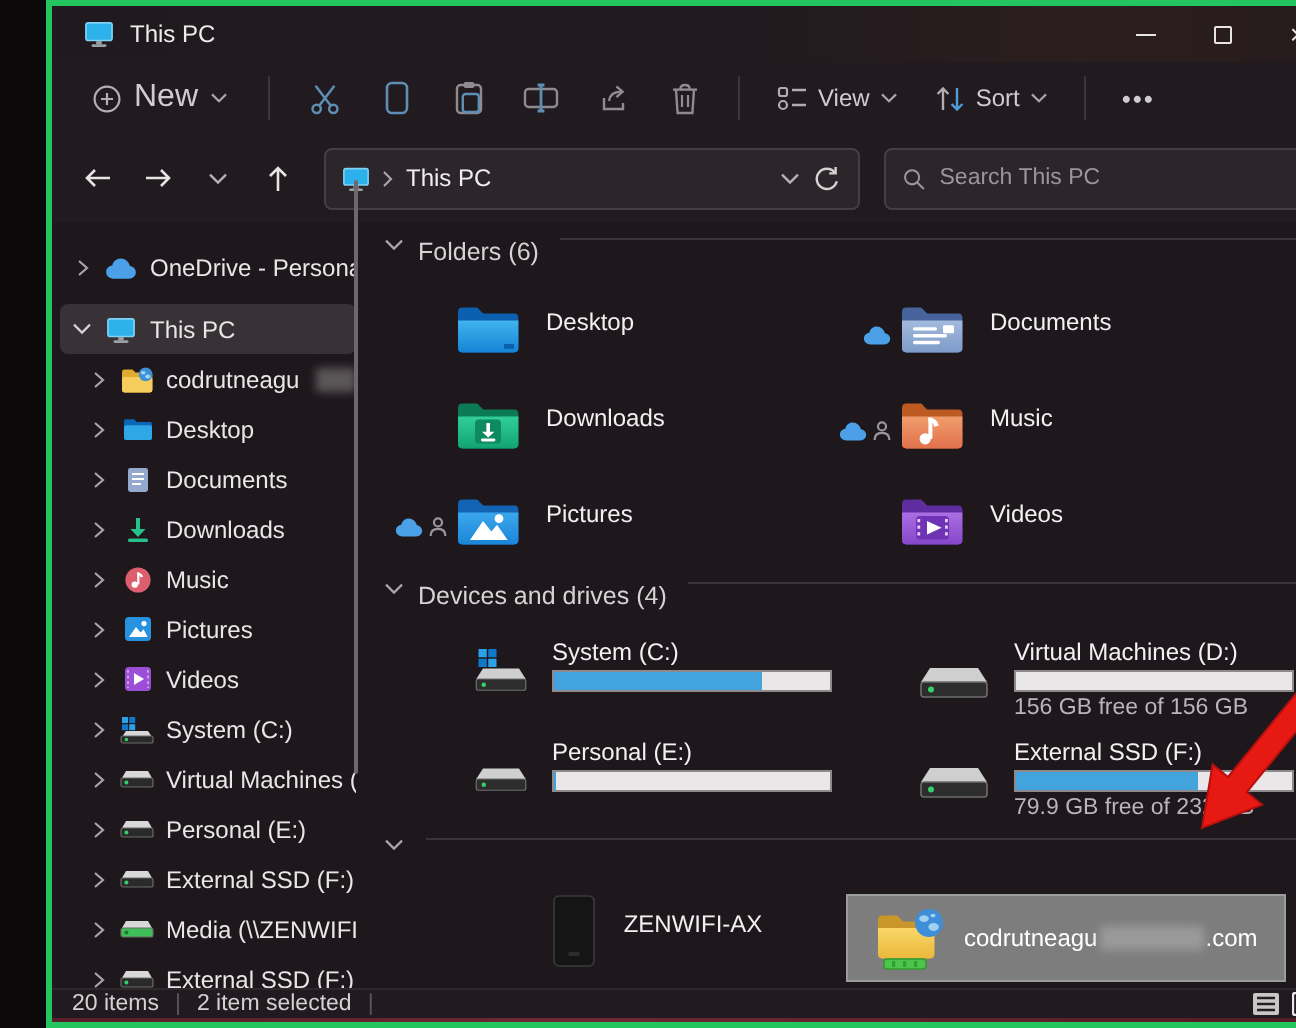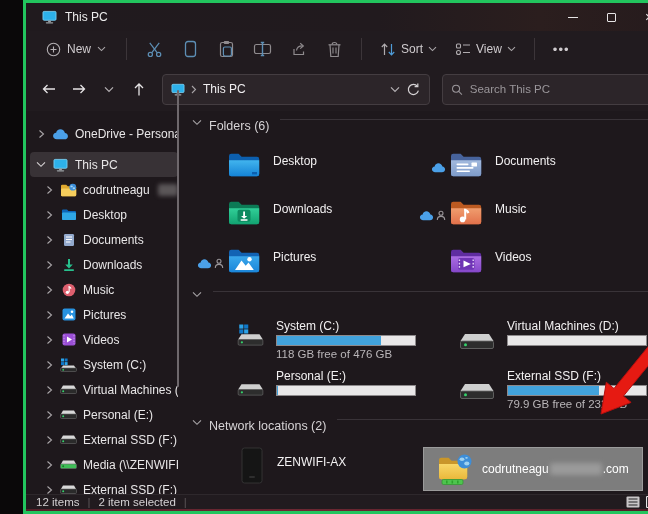--- a/index.html
+++ b/index.html
@@ -11,21 +11,21 @@
     display:flex;align-items:center;padding-left:16px;}
   .titlebar .title{color:#ececec;font-size:12px;margin-left:8px;}
   .win-controls{position:absolute;right:0;top:0;height:28px;display:flex;}
   .wc-btn{width:38px;height:28px;display:flex;align-items:center;justify-content:center;color:#e6e4e5;}
   .min-glyph{width:10px;height:1px;background:#e6e4e5;}
   .max-glyph{width:9px;height:9px;border:1px solid #e6e4e5;border-radius:1px;}
   .close-glyph{font-size:14px;line-height:14px;}
   
   .toolbar{position:absolute;left:0;top:28px;width:100%;height:36px;background:#211b1f;
     display:flex;align-items:center;padding:0 10px;gap:2px;}
-  .tb-new{display:flex;align-items:center;gap:6px;padding:5px 10px;border-radius:4px;color:#cfcbce;font-size:12px;}
+  .tb-new{display:flex;align-items:center;gap:6px;padding:5px 10px;border-radius:4px;color:#cfcbce;font-size:16px;}
   .tb-sep{width:1px;height:22px;background:#3c3539;margin:0 8px;}
   .tb-btn{width:34px;height:30px;display:flex;align-items:center;justify-content:center;border-radius:4px;}
   .tb-group{display:flex;align-items:center;gap:5px;padding:5px 8px;border-radius:4px;color:#cfcbce;font-size:12px;}
   .ellipsis{color:#cfcbce;font-size:13px;letter-spacing:1px;padding:0 8px;}
   
   .addressrow{position:absolute;left:0;top:64px;width:100%;height:44px;background:#211b1f;
     display:flex;align-items:center;padding:0 10px;gap:4px;}
   .nav-btn{width:26px;height:26px;display:flex;align-items:center;justify-content:center;border-radius:4px;}
   .breadcrumb-box{height:31px;flex:1;max-width:330px;background:#2c2529;border:1px solid #443d41;border-radius:4px;
     display:flex;align-items:center;padding:0 8px;gap:6px;margin-left:6px;}
@@ -56,21 +56,21 @@
   .tile-icon{flex:none;}
   .tile-label{padding-left:12px;padding-top:5px;font-size:12px;color:#f2f0f1;}
   .drive-grid{display:grid;grid-template-columns:222px auto;row-gap:10px;margin-top:13px;margin-bottom:9px;padding-left:2px;}
   .drive{display:flex;align-items:flex-start;padding-left:43px;}
   .drive-info{padding-left:12px;display:flex;flex-direction:column;}
   .drive-name{font-size:12px;color:#f2f0f1;line-height:13px;}
   .drive-bar{width:140px;height:11px;background:#e9e7e8;border:1px solid #8e8a8c;margin-top:2px;}
   .drive-bar-fill{height:100%;background:#42a3dd;}
   .drive-free{font-size:11.5px;color:#b9b5b8;margin-top:2px;}
   .net-grid{display:grid;grid-template-columns:222px auto;margin-top:12px;padding-left:2px;}
-  .net-item{display:flex;align-items:flex-start;padding-left:46px;}
+  .net-item{display:flex;align-items:flex-start;padding-left:46px;justify-content:center;}
   .net-label{padding-left:13px;padding-top:8px;font-size:12px;color:#f2f0f1;}
   .net-selected{margin-left:7px;width:220px;height:44px;background:#7d7d7d;border:1px solid #9b9b9b;
     display:flex;align-items:center;padding-left:13px;gap:9px;}
   .net-selected .net-name{font-size:12px;color:#ffffff;display:flex;align-items:center;}
   .redact2{display:inline-block;width:52px;height:12px;background:#9a9a9a;border-radius:2px;filter:blur(2.5px);margin:0 1px;}
   
   .statusbar{position:absolute;left:0;bottom:2px;width:100%;height:15px;background:#211b1f;border-top:1px solid #2e282c;
     display:flex;align-items:center;padding:0 10px;font-size:11.5px;color:#d4d1d3;gap:8px;}
   .status-sep{color:#5c5659;}
   .status-views{position:absolute;right:8px;bottom:0;height:15px;display:flex;align-items:center;gap:6px;}
@@ -151,36 +151,36 @@
     <div class="tb-btn">
       <svg width="15" height="17" viewBox="0 0 15 17">
         <path d="M1.5 3.8 h12" stroke="#8f8b8e" stroke-width="1.2"></path>
         <path d="M5.2 3.5 q0-2 2.3-2 t2.3 2" fill="none" stroke="#8f8b8e" stroke-width="1.2"></path>
         <path d="M3 3.8 L3.8 15.5 h7.4 L12 3.8" fill="none" stroke="#8f8b8e" stroke-width="1.2"></path>
         <path d="M6 6.5 v6 M9 6.5 v6" stroke="#8f8b8e" stroke-width="1.1"></path>
       </svg>
     </div>
     <div class="tb-sep"></div>
     <div class="tb-group">
-      <svg width="16" height="15" viewBox="0 0 16 15">
-        <path d="M4.5 13 V2.5 M1.8 5 L4.5 2.2 L7.2 5" fill="none" stroke="#b0acaf" stroke-width="1.2"></path>
-        <path d="M11.5 2 V12.5 M8.8 10 L11.5 12.8 L14.2 10" fill="none" stroke="#4f9cd8" stroke-width="1.2"></path>
-      </svg>
-      <span>Sort</span>
-      <svg width="9" height="6" viewBox="0 0 9 6">
-        <path d="M1 1.2 L4.5 4.6 L8 1.2" fill="none" stroke="#a8a4a7" stroke-width="1.1"></path>
-      </svg>
-    </div>
-    <div class="tb-group">
       <svg width="16" height="14" viewBox="0 0 16 14">
         <rect x="1.5" y="2" width="4" height="4" rx="1" fill="none" stroke="#b0acaf" stroke-width="1.1"></rect>
         <rect x="1.5" y="8.5" width="4" height="4" rx="2" fill="none" stroke="#b0acaf" stroke-width="1.1"></rect>
         <path d="M8 3 h7 M8 10.5 h7" stroke="#b0acaf" stroke-width="1.2"></path>
       </svg>
       <span>View</span>
+      <svg width="9" height="6" viewBox="0 0 9 6">
+        <path d="M1 1.2 L4.5 4.6 L8 1.2" fill="none" stroke="#a8a4a7" stroke-width="1.1"></path>
+      </svg>
+    </div>
+    <div class="tb-group">
+      <svg width="16" height="15" viewBox="0 0 16 15">
+        <path d="M4.5 13 V2.5 M1.8 5 L4.5 2.2 L7.2 5" fill="none" stroke="#b0acaf" stroke-width="1.2"></path>
+        <path d="M11.5 2 V12.5 M8.8 10 L11.5 12.8 L14.2 10" fill="none" stroke="#4f9cd8" stroke-width="1.2"></path>
+      </svg>
+      <span>Sort</span>
       <svg width="9" height="6" viewBox="0 0 9 6">
         <path d="M1 1.2 L4.5 4.6 L8 1.2" fill="none" stroke="#a8a4a7" stroke-width="1.1"></path>
       </svg>
     </div>
     <div class="tb-sep"></div>
     <div class="ellipsis">•••</div>
   </div>
 
   <div class="addressrow">
     <div class="nav-btn">
@@ -615,55 +615,56 @@
           <path d="M10.4 14.5 v9 M24.2 14.5 v9" stroke="#e4d2f5" stroke-width="1.4" stroke-dasharray="1.6 1.7"></path>
         </svg>
         <span class="tile-label">Videos</span>
       </div>
     </div>
 
     <div class="sec-header">
       <svg width="10" height="7" viewBox="0 0 10 7">
           <path d="M1 1.3 L5 5.3 L9 1.3" fill="none" stroke="#a8a4a7" stroke-width="1.1"></path>
         </svg>
+      <span>Devices and drives (4)</span>
       <div class="hline"></div>
     </div>
 
     <div class="drive-grid">
 
       <div class="drive">
         <svg width="36" height="30" viewBox="0 0 36 30">
           <rect x="3" y="1" width="5.5" height="5.5" fill="#2ba2e8"></rect>
             <rect x="9.5" y="1" width="5.5" height="5.5" fill="#0f78c9"></rect>
           <rect x="3" y="7.5" width="5.5" height="5.5" fill="#0f78c9"></rect>
             <rect x="9.5" y="7.5" width="5.5" height="5.5" fill="#2ba2e8"></rect>
           <path d="M6 14 h24 l4.5 7 H1.5z" fill="#cfcfcf"></path>
           <rect x="1.5" y="21" width="33" height="7.5" rx="1.5" fill="#2d2d2d" stroke="#6e6e6e" stroke-width="0.8"></rect>
           <circle cx="6.5" cy="24.8" r="1.5" fill="#35d06a"></circle>
         </svg>
         <div class="drive-info">
           <span class="drive-name">System (C:)</span>
           <div class="drive-bar">
               <div class="drive-bar-fill" style="width:75%"></div>
             </div>
-          <span class="drive-free">118 GB free of 476 GB</span>
         </div>
       </div>
 
       <div class="drive">
         <svg width="36" height="30" viewBox="0 0 36 30">
           <path d="M6 14 h24 l4.5 7 H1.5z" fill="#cfcfcf"></path>
           <rect x="1.5" y="21" width="33" height="7.5" rx="1.5" fill="#2d2d2d" stroke="#6e6e6e" stroke-width="0.8"></rect>
           <circle cx="6.5" cy="24.8" r="1.5" fill="#35d06a"></circle>
         </svg>
         <div class="drive-info">
           <span class="drive-name">Virtual Machines (D:)</span>
           <div class="drive-bar">
               <div class="drive-bar-fill" style="width:0%"></div>
             </div>
+          <span class="drive-free">156 GB free of 156 GB</span>
         </div>
       </div>
 
       <div class="drive">
         <svg width="36" height="30" viewBox="0 0 36 30">
           <path d="M6 14 h24 l4.5 7 H1.5z" fill="#cfcfcf"></path>
           <rect x="1.5" y="21" width="33" height="7.5" rx="1.5" fill="#2d2d2d" stroke="#6e6e6e" stroke-width="0.8"></rect>
           <circle cx="6.5" cy="24.8" r="1.5" fill="#35d06a"></circle>
         </svg>
         <div class="drive-info">
@@ -687,21 +688,20 @@
             </div>
           <span class="drive-free">79.9 GB free of 232 GB</span>
         </div>
       </div>
     </div>
 
     <div class="sec-header">
       <svg width="10" height="7" viewBox="0 0 10 7">
           <path d="M1 1.3 L5 5.3 L9 1.3" fill="none" stroke="#a8a4a7" stroke-width="1.1"></path>
         </svg>
-      <span>Network locations (2)</span>
       <div class="hline"></div>
     </div>
 
     <div class="net-grid">
 
       <div class="net-item">
         <svg width="24" height="38" viewBox="0 0 24 38">
           <rect x="2" y="1" width="20" height="35" rx="2.5" fill="#151515" stroke="#3a3a3a" stroke-width="0.8"></rect>
           <rect x="9" y="29" width="6" height="2" rx="1" fill="#2e2e2e"></rect>
         </svg>
@@ -732,21 +732,21 @@
             <span>codrutneagu</span>
             <span class="redact2"></span>
             <span>.com</span>
           </span>
         </div>
       </div>
     </div>
   </div>
 
   <div class="statusbar">
-    <span>12 items</span>
+    <span>20 items</span>
     <span class="status-sep">|</span>
     <span>2 item selected</span>
     <span class="status-sep">|</span>
     <div class="status-views">
       <svg width="14" height="12" viewBox="0 0 14 12">
         <rect x="0.5" y="0.5" width="13" height="11" rx="1" fill="#c9c6c8"></rect>
         <path d="M2.5 3 h9 M2.5 6 h9 M2.5 9 h9" stroke="#232022" stroke-width="1.2"></path>
       </svg>
       <svg width="14" height="12" viewBox="0 0 14 12">
         <rect x="0.5" y="0.5" width="13" height="11" rx="1" fill="none" stroke="#e8e6e7" stroke-width="1.2"></rect>

